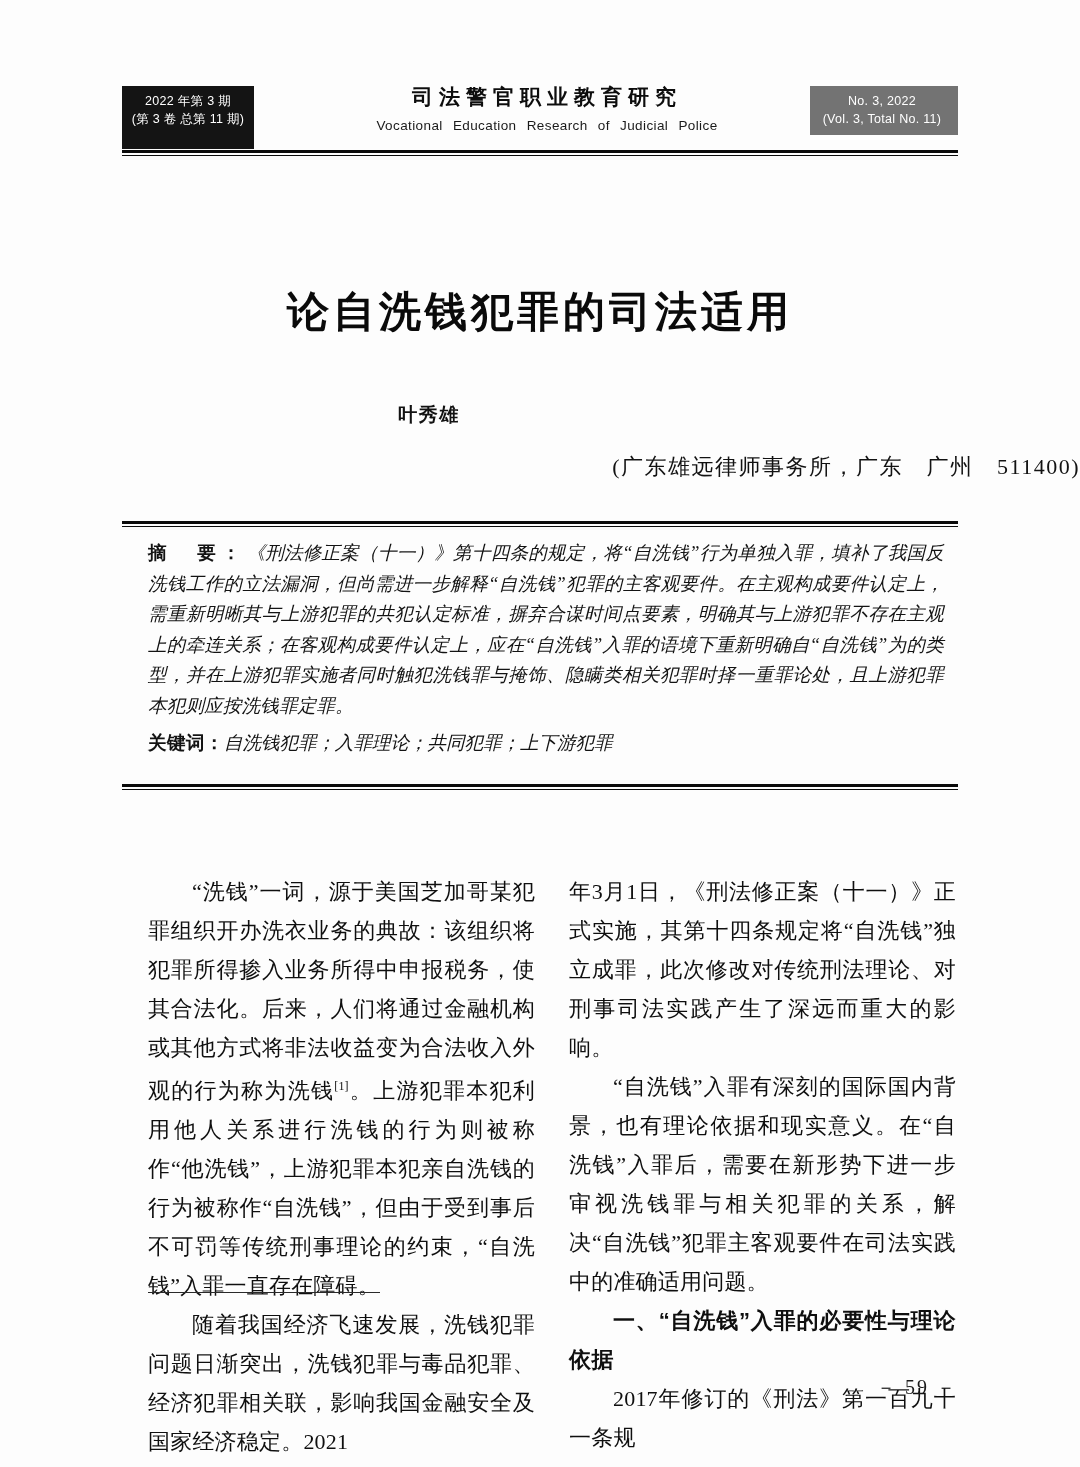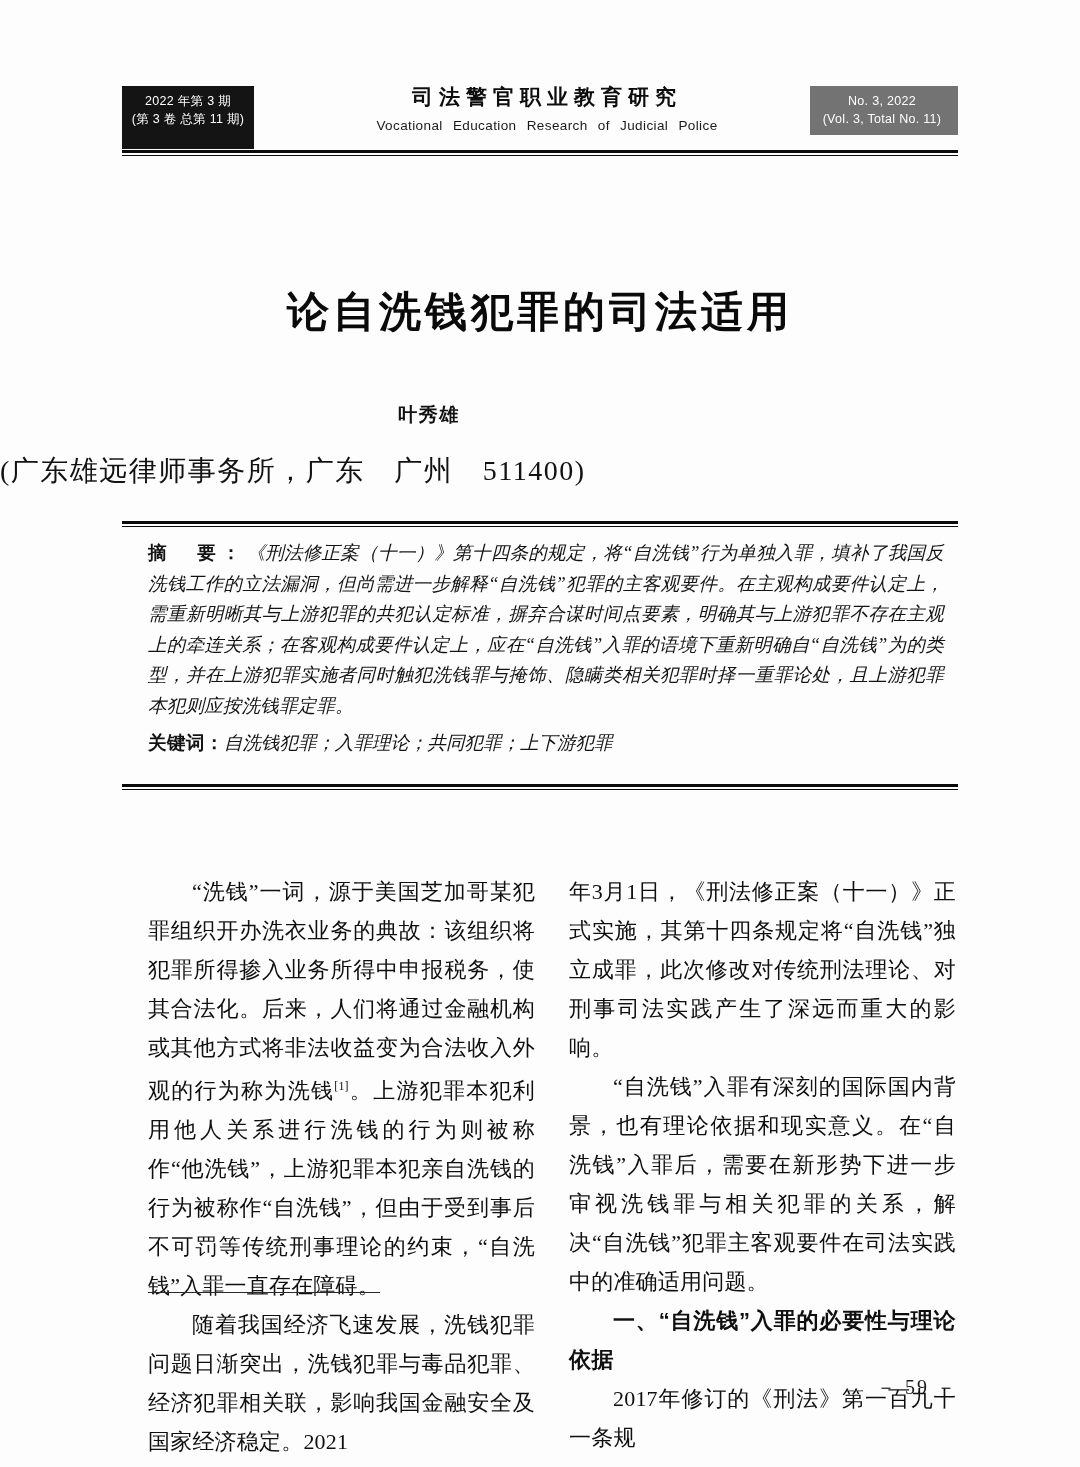--- a/index.html
+++ b/index.html
@@ -135,22 +135,22 @@
     font-size: 19px;
     font-weight: 700;
     letter-spacing: 1.5px;
     color: #121212;
   }
   .affiliation {
     position: absolute;
     left: 0;
     top: 452px;
     width: 1080px;
-    text-align: left;
-    font-size: 28px;
+    text-align: right;
+    font-size: 22px;
     letter-spacing: 1.5px;
     color: #121212;
     white-space: pre;
   }
 
   
   .abstract-wrap {
     position: absolute;
     left: 148px;
     top: 538px;

